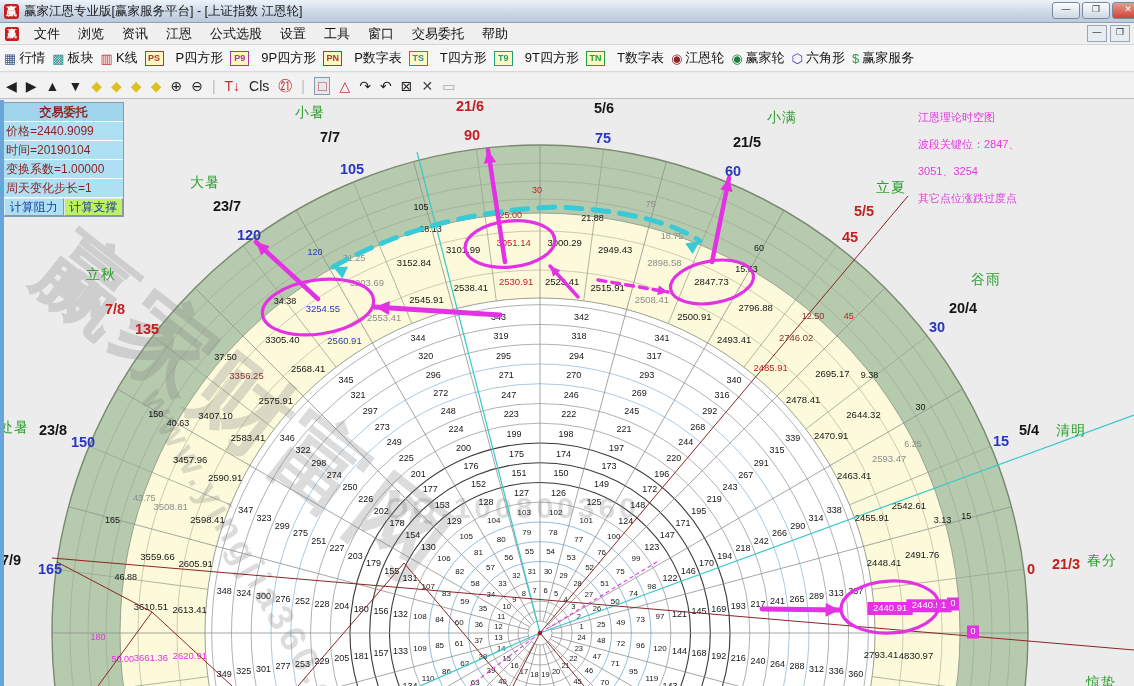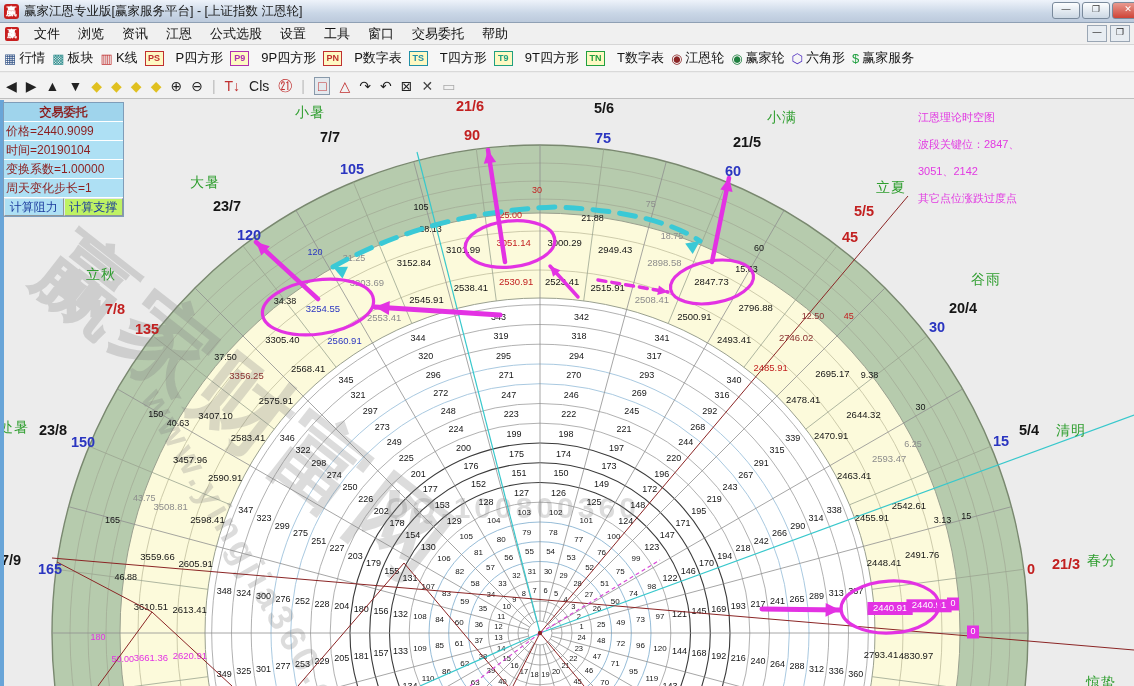--- a/index.html
+++ b/index.html
@@ -648,17 +648,17 @@
     <div class="panel-row">周天变化步长=1</div>
     <div id="panel-btns">
       <div class="panel-btn b1">计算阻力</div>
       <div class="panel-btn b2">计算支撑</div>
     </div>
   </div>
 
   <div id="annotation">
     <div>江恩理论时空图</div>
     <div>波段关键位：2847、</div>
-    <div>3051、2142</div>
+    <div>3051、3254</div>
     <div>其它点位涨跌过度点</div>
   </div>
 
 </div>
 
 </body></html>

